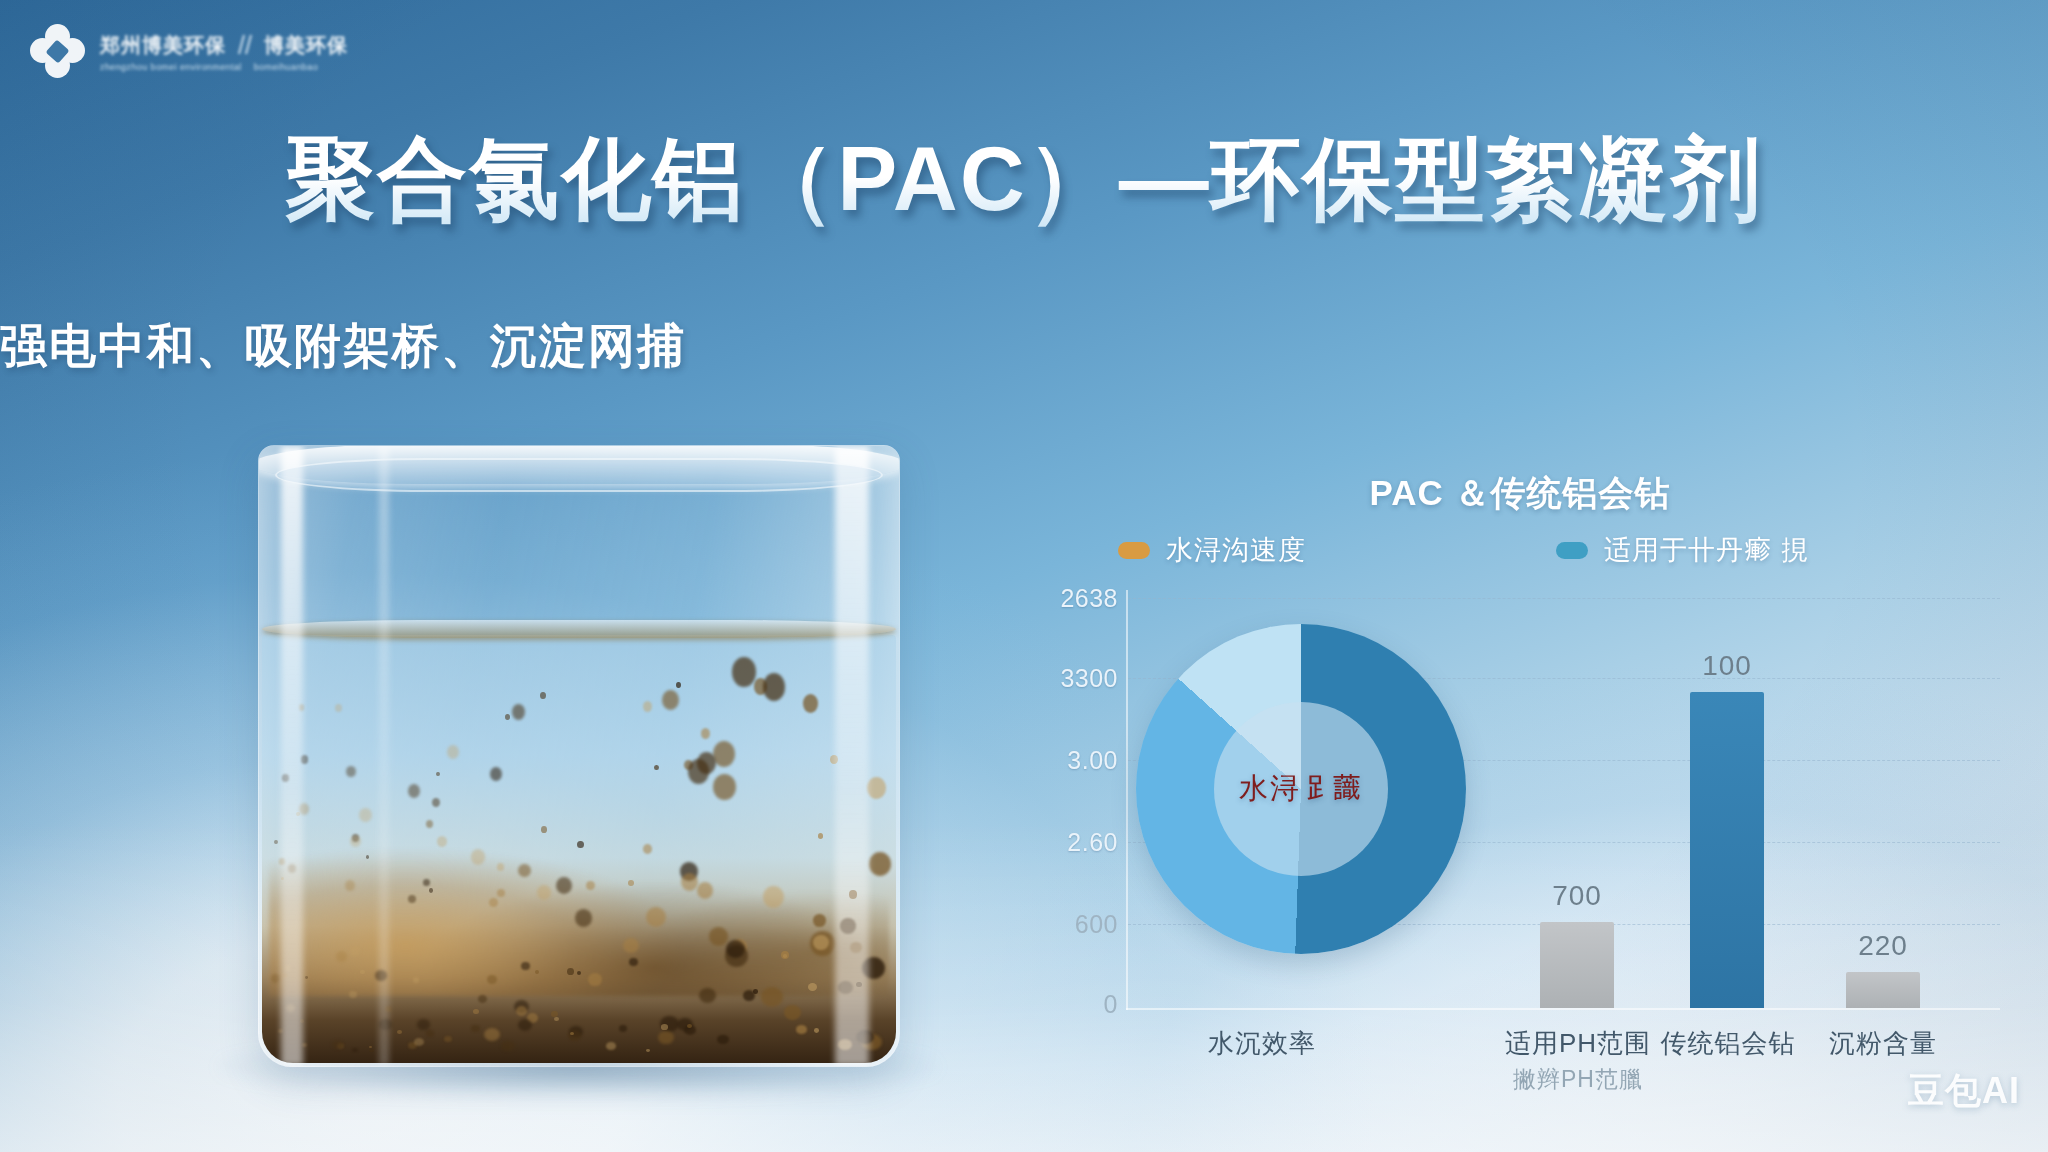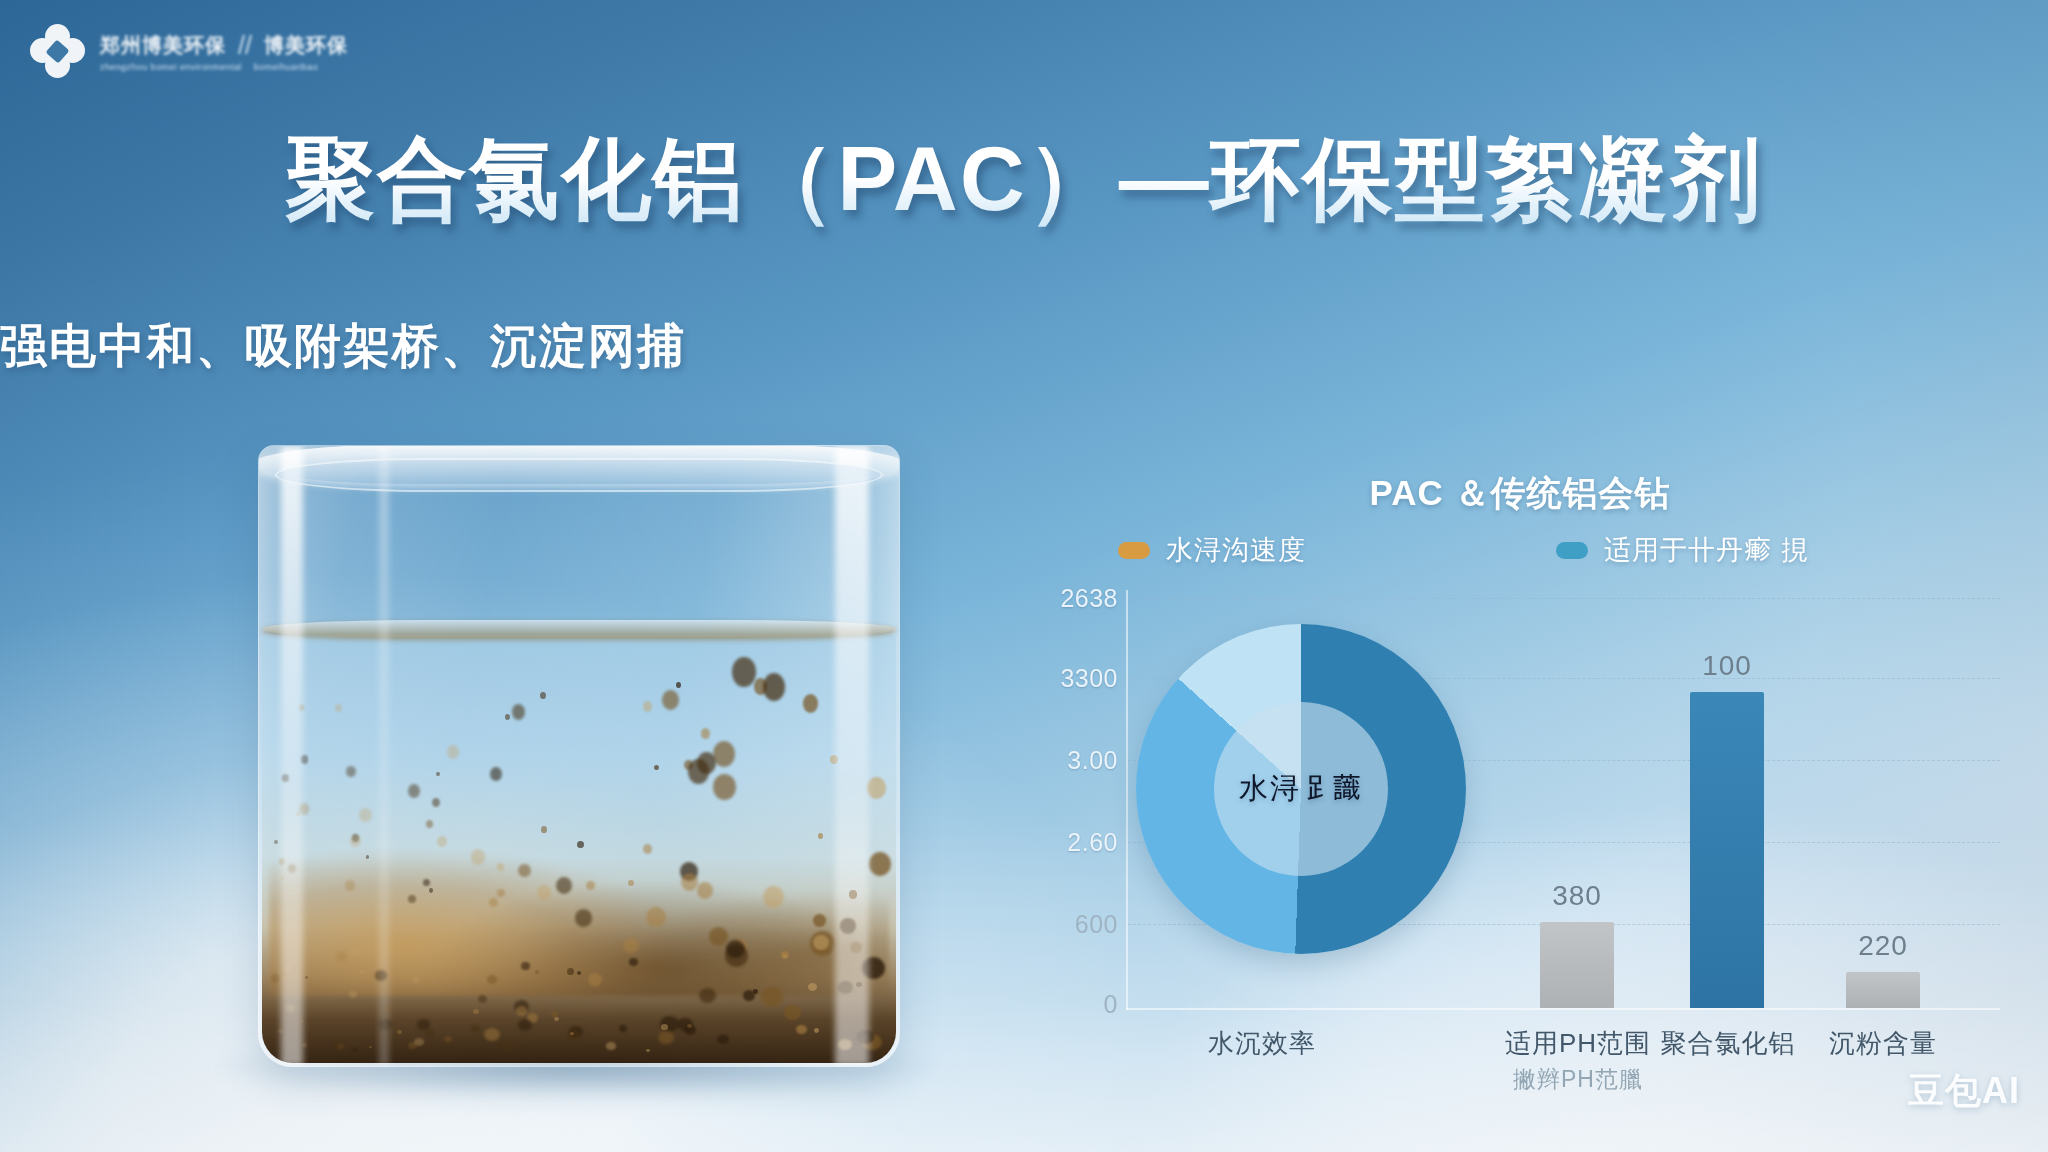--- a/index.html
+++ b/index.html
@@ -153,21 +153,21 @@
       #2f7fb0 0deg 182deg,
       #63b5e5 182deg 312deg,
       #bfe2f4 312deg 360deg);
     box-shadow:0 10px 26px rgba(40,85,125,0.22);
   }
   .donut-hole{
     position:absolute;left:78px;top:78px;width:174px;height:174px;border-radius:50%;
     background:rgba(200,224,240,0.62);
     display:flex;align-items:center;justify-content:center;
   }
-  .donut-label{font-size:29px;color:#0f172a;letter-spacing:2px;text-shadow:0 2px 5px rgba(40,80,120,0.35);white-space:nowrap;}
+  .donut-label{font-size:29px;color:#7f1d1d;letter-spacing:2px;text-shadow:0 2px 5px rgba(40,80,120,0.35);white-space:nowrap;}
 
   .bars{position:absolute;left:420px;right:8px;bottom:2px;height:418px;}
   .bar-slot{position:absolute;bottom:0;display:flex;flex-direction:column;align-items:center;justify-content:space-between;}
   .bar-val{font-size:28px;color:#6d7f8c;margin-bottom:10px;letter-spacing:1px;}
   .bar-rect{width:74px;border-radius:2px 2px 0 0;}
   .bar-rect.gray{background:linear-gradient(to bottom,#c2c5c8,#adb1b4);}
   .bar-rect.blue{background:linear-gradient(to bottom,#3a87b8,#2d74a4);}
 
   .xlabels{position:absolute;left:0;right:12px;top:556px;height:70px;}
   .xlabel{
@@ -418,37 +418,37 @@
 
       <div class="donut-wrap">
         <div class="donut"></div>
         <div class="donut-hole">
           <span class="donut-label">水浔𧾷𧄹</span>
         </div>
       </div>
 
       <div class="bars">
         <div class="bar-slot" style="left:80px">
-          <span class="bar-val">380</span>
+          <span class="bar-val">700</span>
           <span class="bar-rect gray" style="height:86px"></span>
         </div>
         <div class="bar-slot" style="left:230px">
           <span class="bar-val">100</span>
           <span class="bar-rect blue" style="height:316px"></span>
         </div>
         <div class="bar-slot" style="left:386px">
           <span class="bar-val">220</span>
           <span class="bar-rect gray" style="height:36px"></span>
         </div>
       </div>
     </div>
 
     <div class="xlabels">
       <div class="xlabel" style="left:222px">水沉效率</div>
       <div class="xlabel" style="left:538px">适用PH范围</div>
       <div class="xsub" style="left:538px">撇辫PH范臘</div>
-      <div class="xlabel" style="left:688px">聚合氯化铝</div>
+      <div class="xlabel" style="left:688px">传统铝会钻</div>
       <div class="xlabel" style="left:843px">沉粉含量</div>
     </div>
   </div>
 
   <div class="watermark">豆包AI</div>
 </div>
 
 </body></html>

